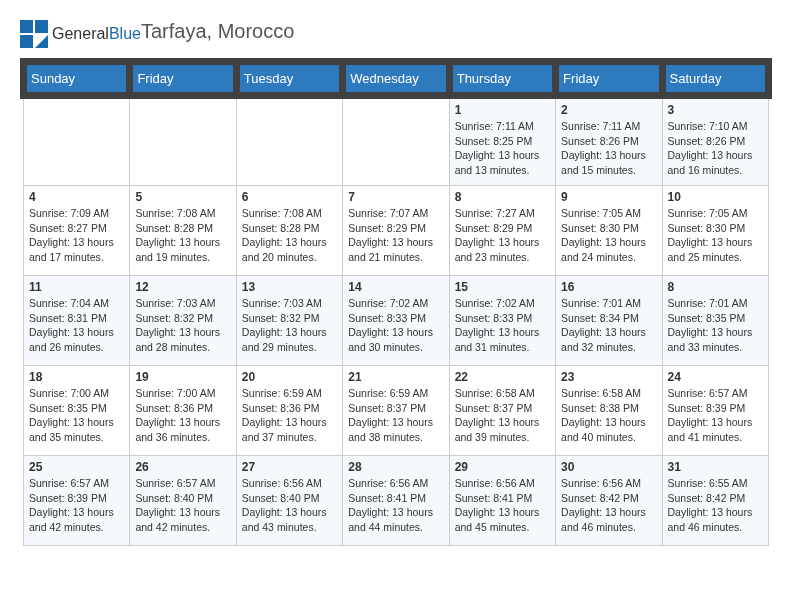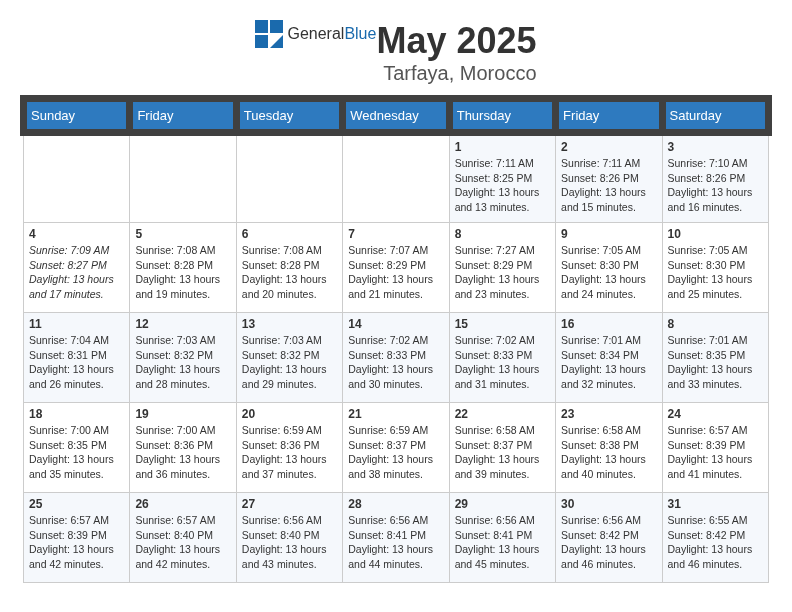--- a/index.html
+++ b/index.html
@@ -5,21 +5,21 @@
     * { box-sizing: border-box; margin: 0; padding: 0; }
     body {
       font-family: Arial, sans-serif;
       background: #fff;
       width: 792px;
       min-height: 612px;
       padding: 20px;
     }
     .header {
       display: flex;
-      justify-content: center;
+      justify-content: flex-start;
       align-items: flex-start;
       margin-bottom: 10px;
     }
     .logo {
       display: flex;
       align-items: center;
     }
     .logo-general { color: #333; }
     .logo-blue { color: #1a6aad; }
     .logo-icon {
@@ -95,21 +95,20 @@
       <rect x="0" y="0" width="13" height="13" fill="#1a6aad"></rect>
       <rect x="15" y="0" width="13" height="13" fill="#1a6aad"></rect>
       <rect x="0" y="15" width="13" height="13" fill="#1a6aad"></rect>
       <polygon points="15,28 28,15 28,28" fill="#1a6aad"></polygon>
     </svg>
     <div>
       <span class="logo-general">General</span><span class="logo-blue">Blue</span>
     </div>
   </div>
   <div class="title-block">
-    <div class="title-month">May 2025</div>
     <div class="title-location">Tarfaya, Morocco</div>
   </div>
 </div>
 
 <table>
   <thead>
     <tr>
     <th>Sunday</th>
         <th>Friday</th>
         <th>Tuesday</th>
@@ -143,21 +142,21 @@
           <div class="day-num">3</div>
           <div class="cell-content" style="white-space: pre-line;">Sunrise: 7:10 AM
 Sunset: 8:26 PM
 Daylight: 13 hours
 and 16 minutes.</div>
         </td>
       </tr>
       <tr>
         <td>
           <div class="day-num">4</div>
-          <div class="cell-content" style="white-space: pre-line; font-style: italic;">Sunrise: 7:09 AM
+          <div class="cell-content" style="white-space: pre-line;">Sunrise: 7:09 AM
 Sunset: 8:27 PM
 Daylight: 13 hours
 and 17 minutes.</div>
         </td>
         <td>
           <div class="day-num">5</div>
           <div class="cell-content" style="white-space: pre-line;">Sunrise: 7:08 AM
 Sunset: 8:28 PM
 Daylight: 13 hours
 and 19 minutes.</div>

